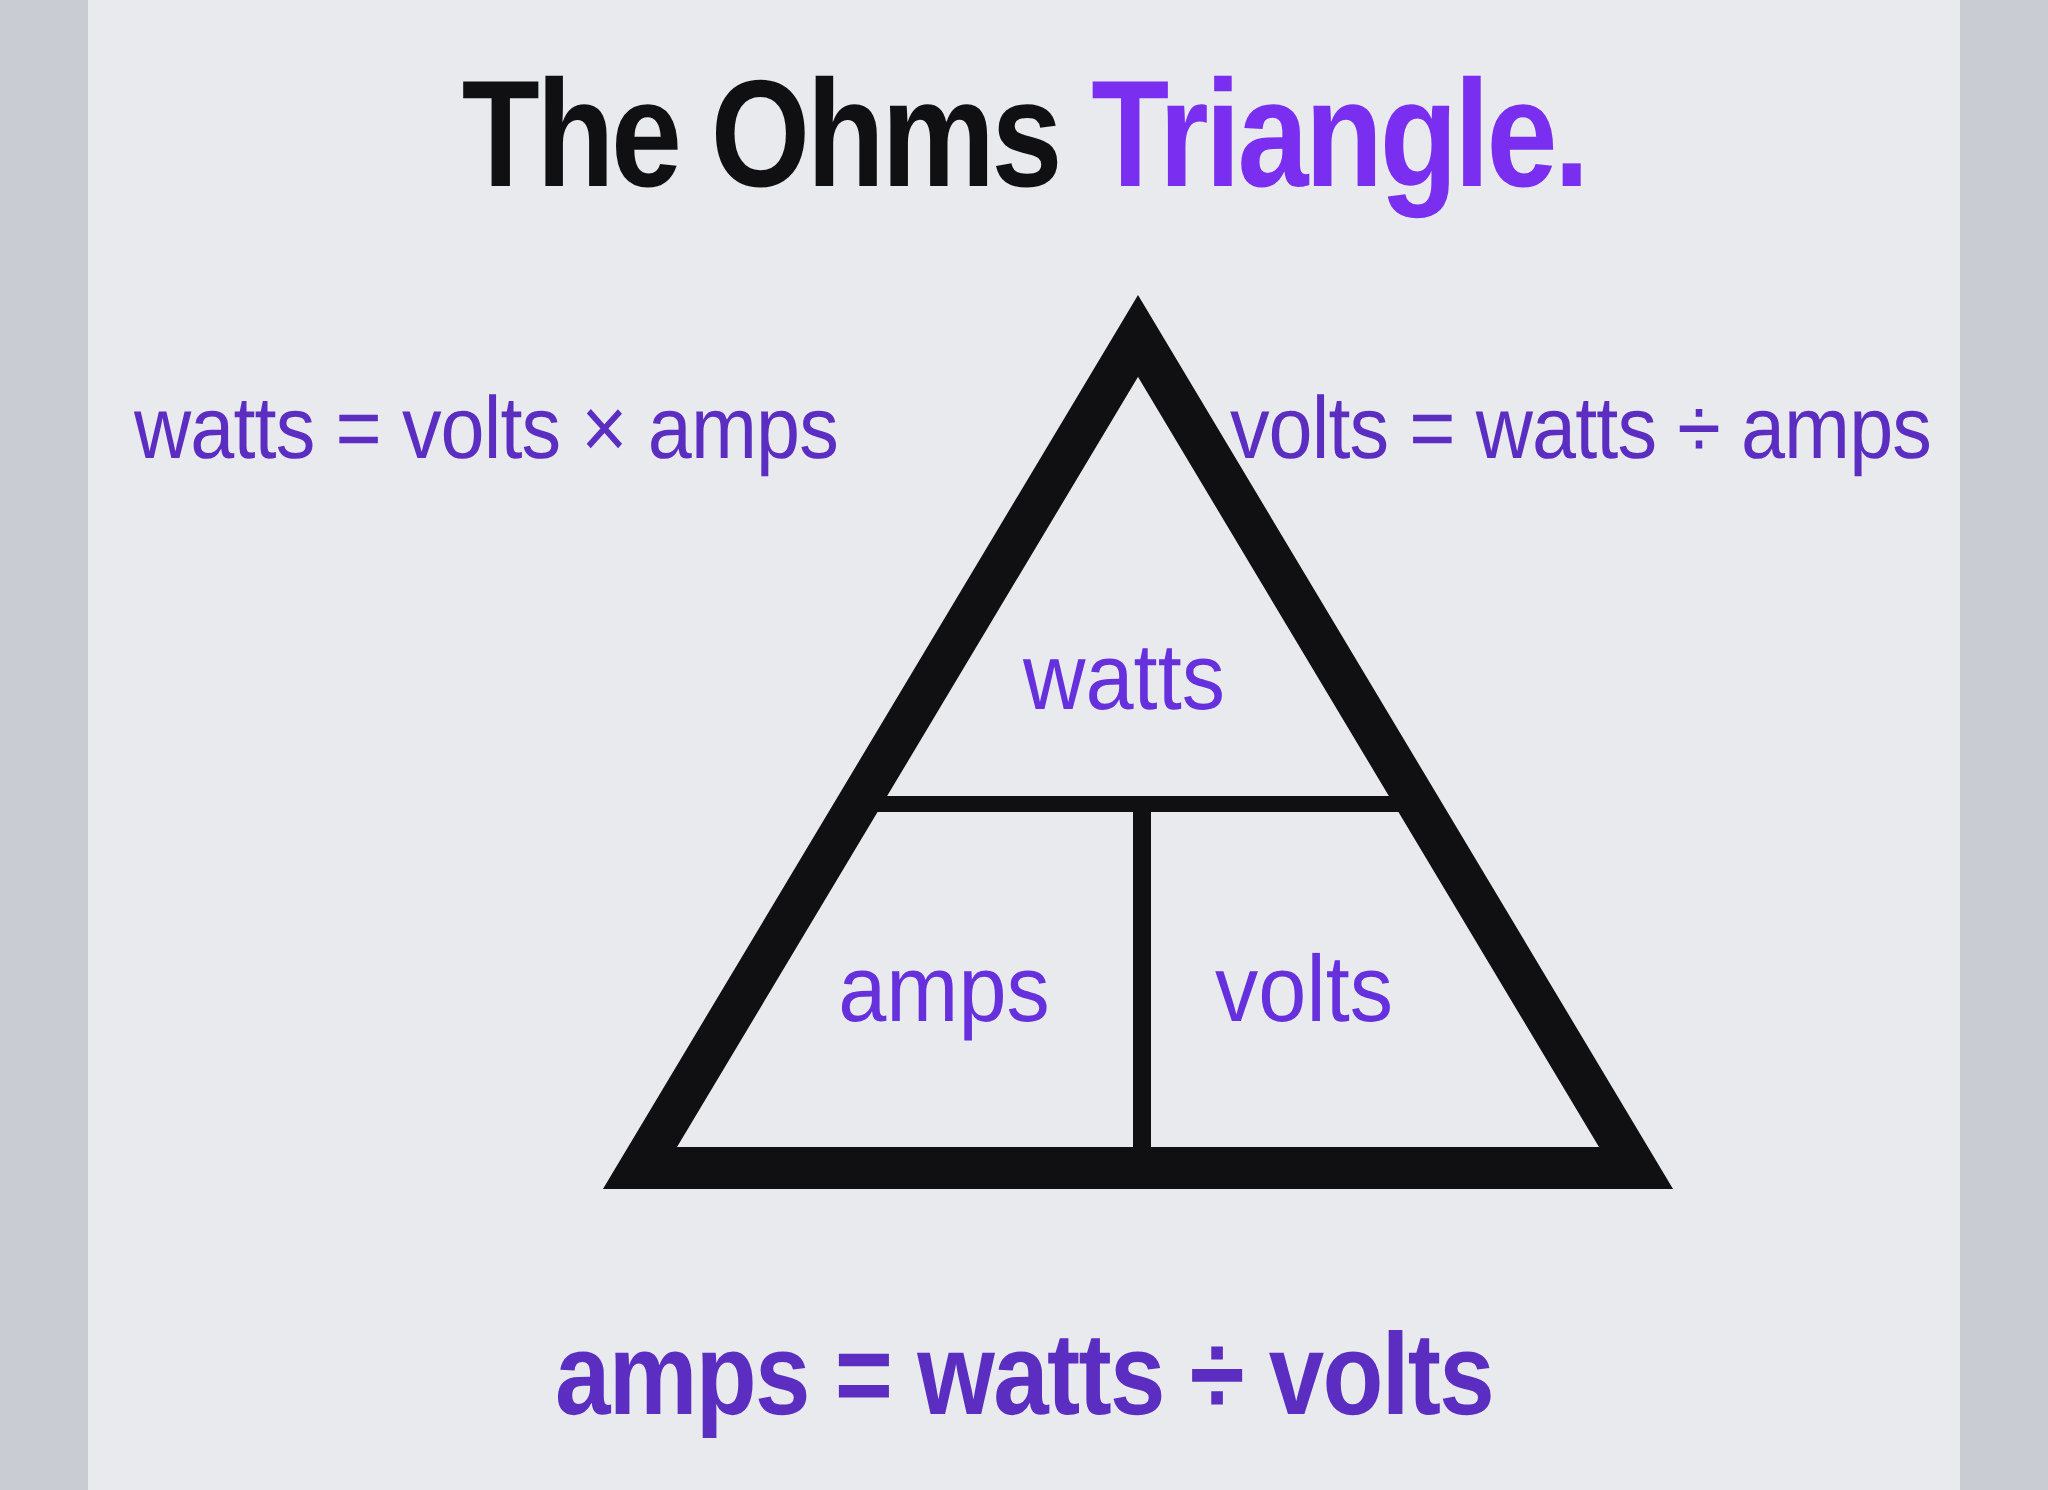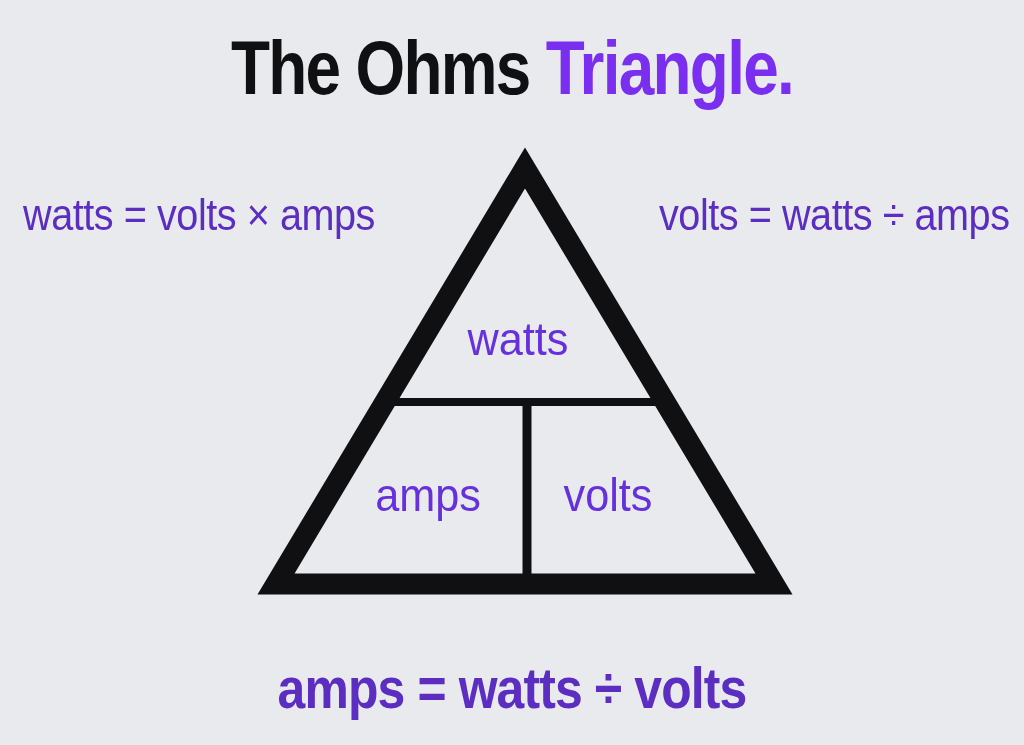--- a/index.html
+++ b/index.html
@@ -2,21 +2,21 @@
 <html><head>
 <meta charset="utf-8">
 <style>
   html, body {
     margin: 0;
     padding: 0;
     background: #c9ccd2;
   }
   .canvas {
     position: relative;
-    width: 1024px;
+    width: 936px;
     height: 745px;
     margin: 0 auto;
     overflow: hidden;
     background: var(--color-background, #E8EAEE);
     font-family: "Liberation Sans", sans-serif;
   }
   .title {
     position: absolute;
     left: 50%;
     top: 68px;

